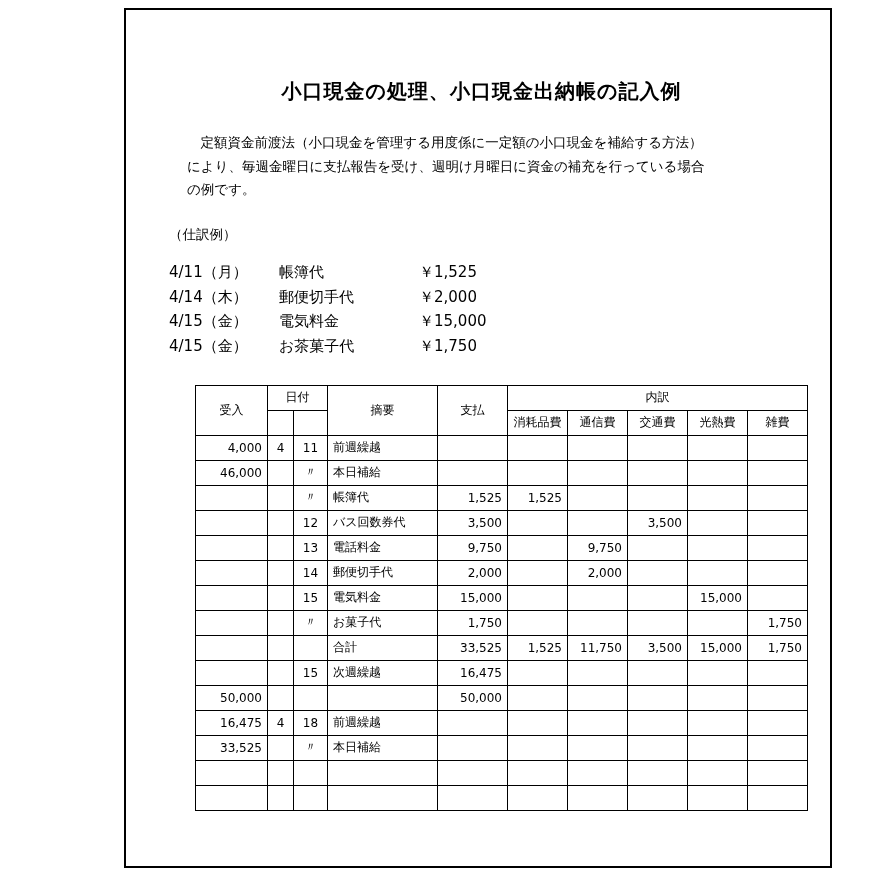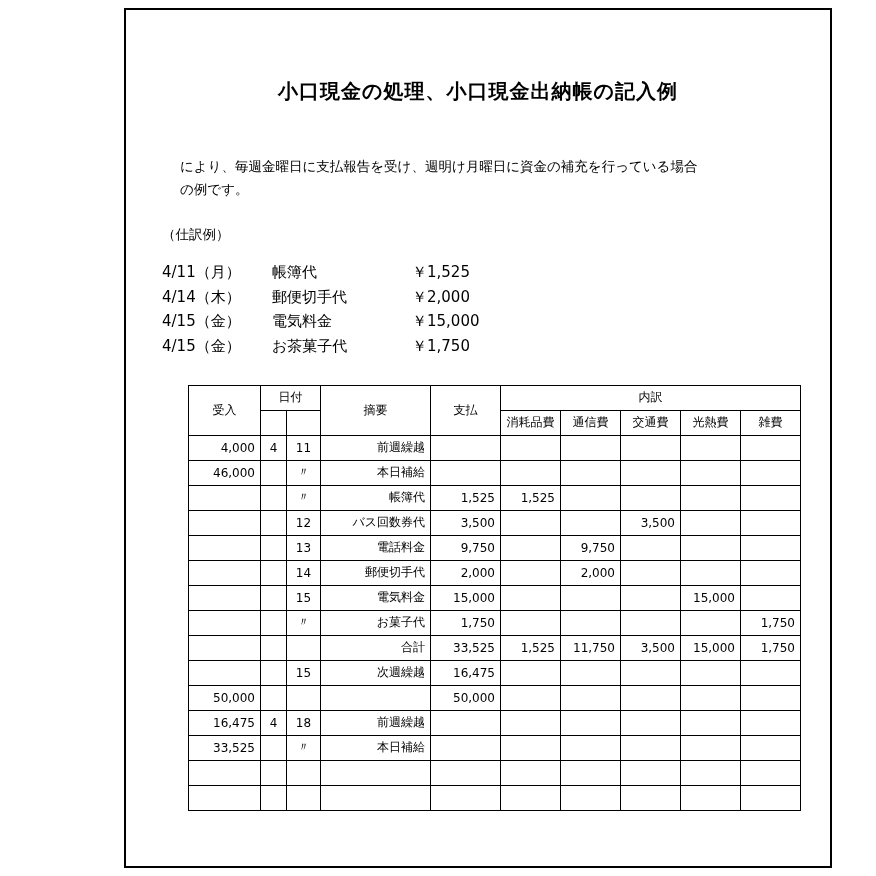--- a/index.html
+++ b/index.html
@@ -22,20 +22,21 @@
   .sheet {
     position: absolute;
     left: 124px;
     top: 8px;
     width: 708px;
     height: 860px;
     background: #ffffff;
     border: 2px solid #000000;
     box-sizing: border-box;
     overflow: hidden;
+    padding-left: 7px;
   }
   .doc-title {
     margin-top: 68px;
     text-align: center;
     font-size: 20px;
     font-weight: bold;
     letter-spacing: 1px;
   }
   .intro {
     margin: 26px 54px 0 54px;
@@ -69,38 +70,38 @@
   table.ledger td, table.ledger th {
     border: 1px solid #000000;
     height: 25px;
     padding: 0 5px;
     font-weight: normal;
     box-sizing: border-box;
   }
   .c-uke   { width: 72px; text-align: right; }
   .c-mon   { width: 26px; text-align: center; }
   .c-day   { width: 34px; text-align: center; }
-  .c-desc  { width: 110px; text-align: right; padding-left: 8px; }
+  .c-desc  { width: 110px; text-align: left; padding-left: 8px; }
   .c-pay   { width: 70px; text-align: right; }
   .c-b     { width: 60px; text-align: right; }
   .hdr { text-align: center; }
   .hdr.c-uke, .hdr.c-pay, .hdr.c-b { text-align: center; }
   .nowrap { white-space: nowrap; }
   .mid { text-align: center; }
 </style>
 </head>
 <body>
 
 <div id="page">
   <div class="sheet">
 
     <div class="doc-title">小口現金の処理、小口現金出納帳の記入例</div>
 
     <div class="intro">
-      <span class="indent"></span><br>
+      <span class="indent"></span><span>定額資金前渡法（小口現金を管理する用度係に一定額の小口現金を補給する方法）</span><br>
       <span>により、毎週金曜日に支払報告を受け、週明け月曜日に資金の補充を行っている場合</span><br>
       <span>の例です。</span>
     </div>
 
     <div class="journal-head">（仕訳例）</div>
 
     <div class="journal-list">
       <div class="journal-row">
         <span class="j-date">4/11（月）</span>
         <span class="j-desc">帳簿代</span>

